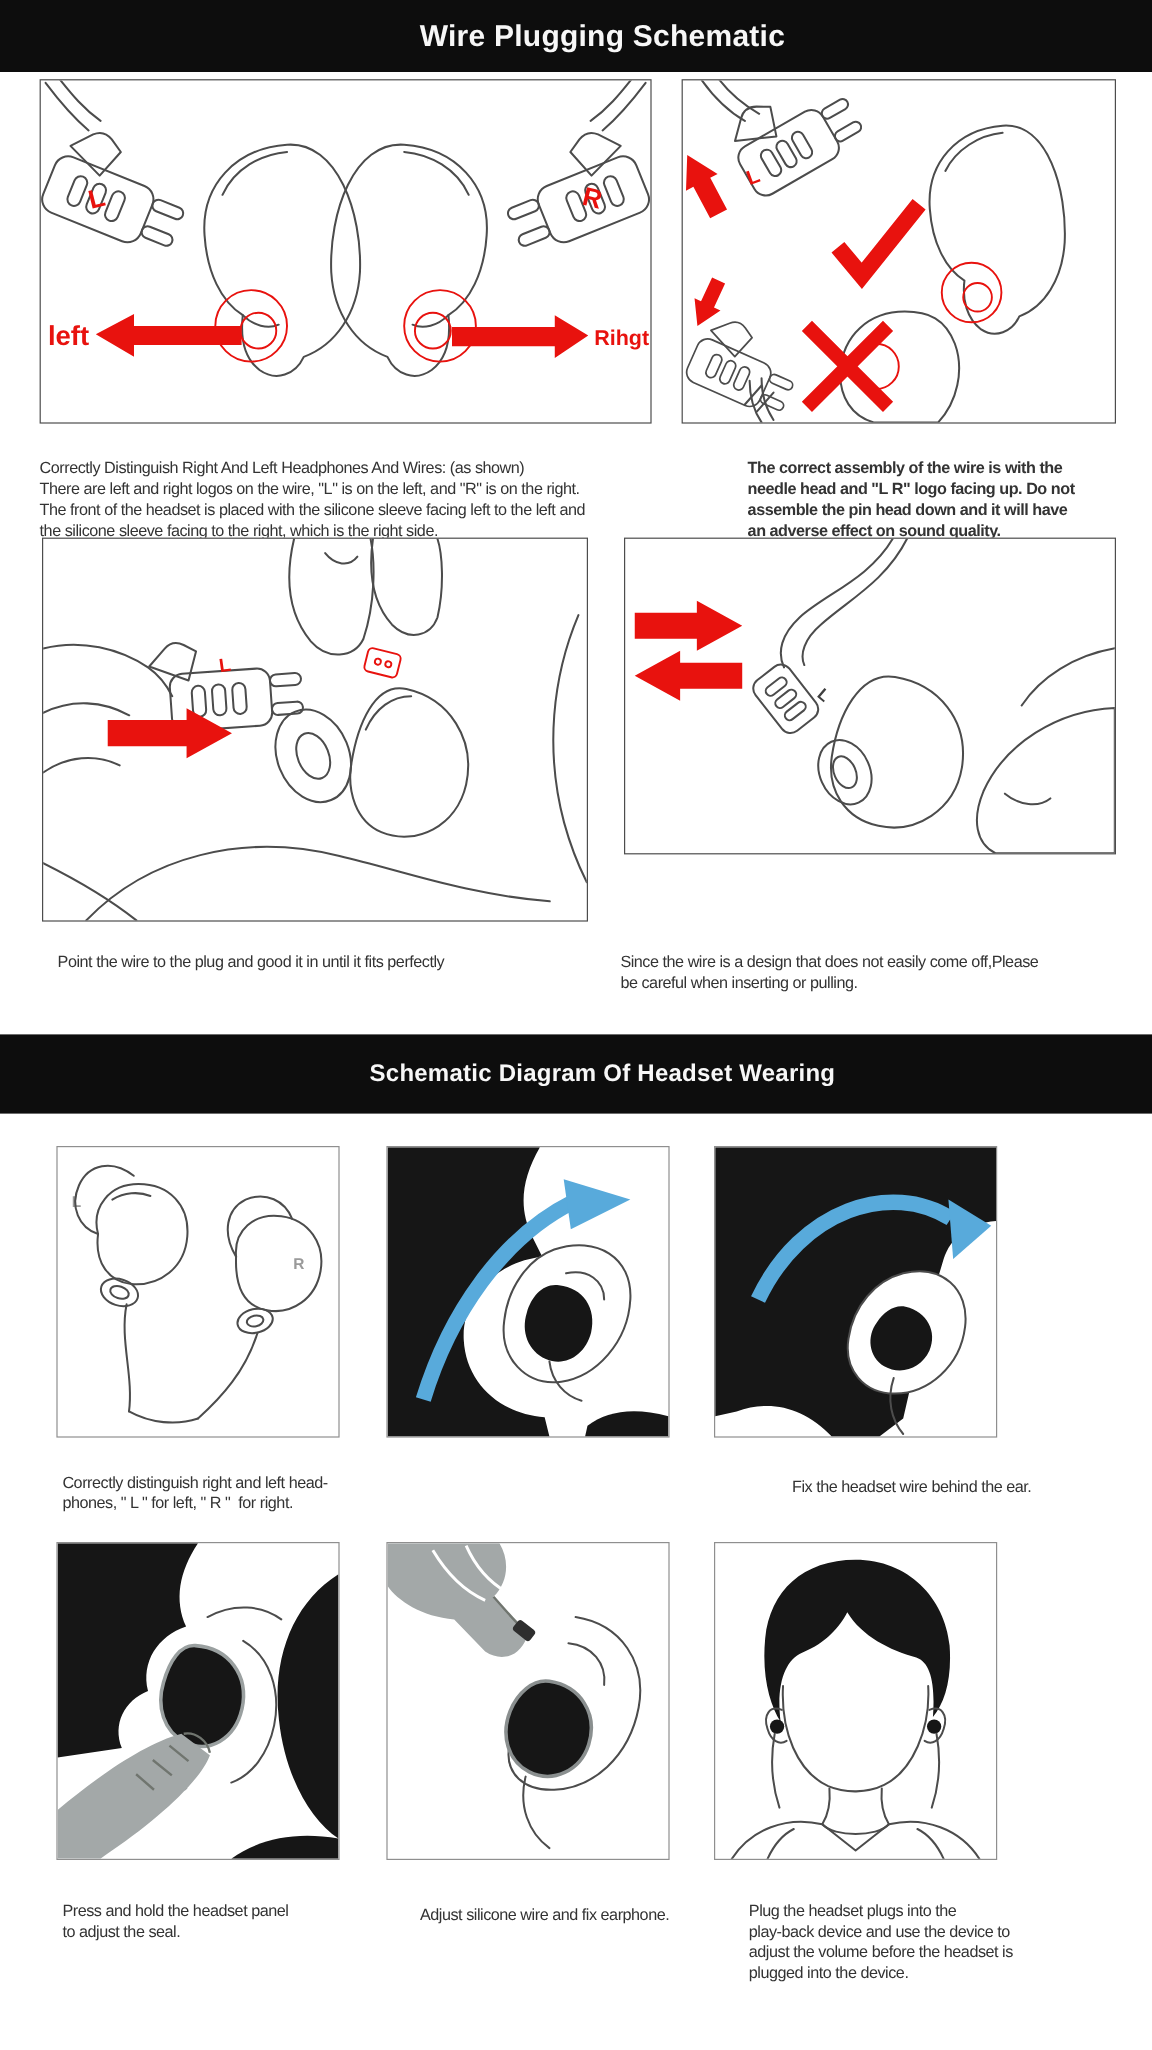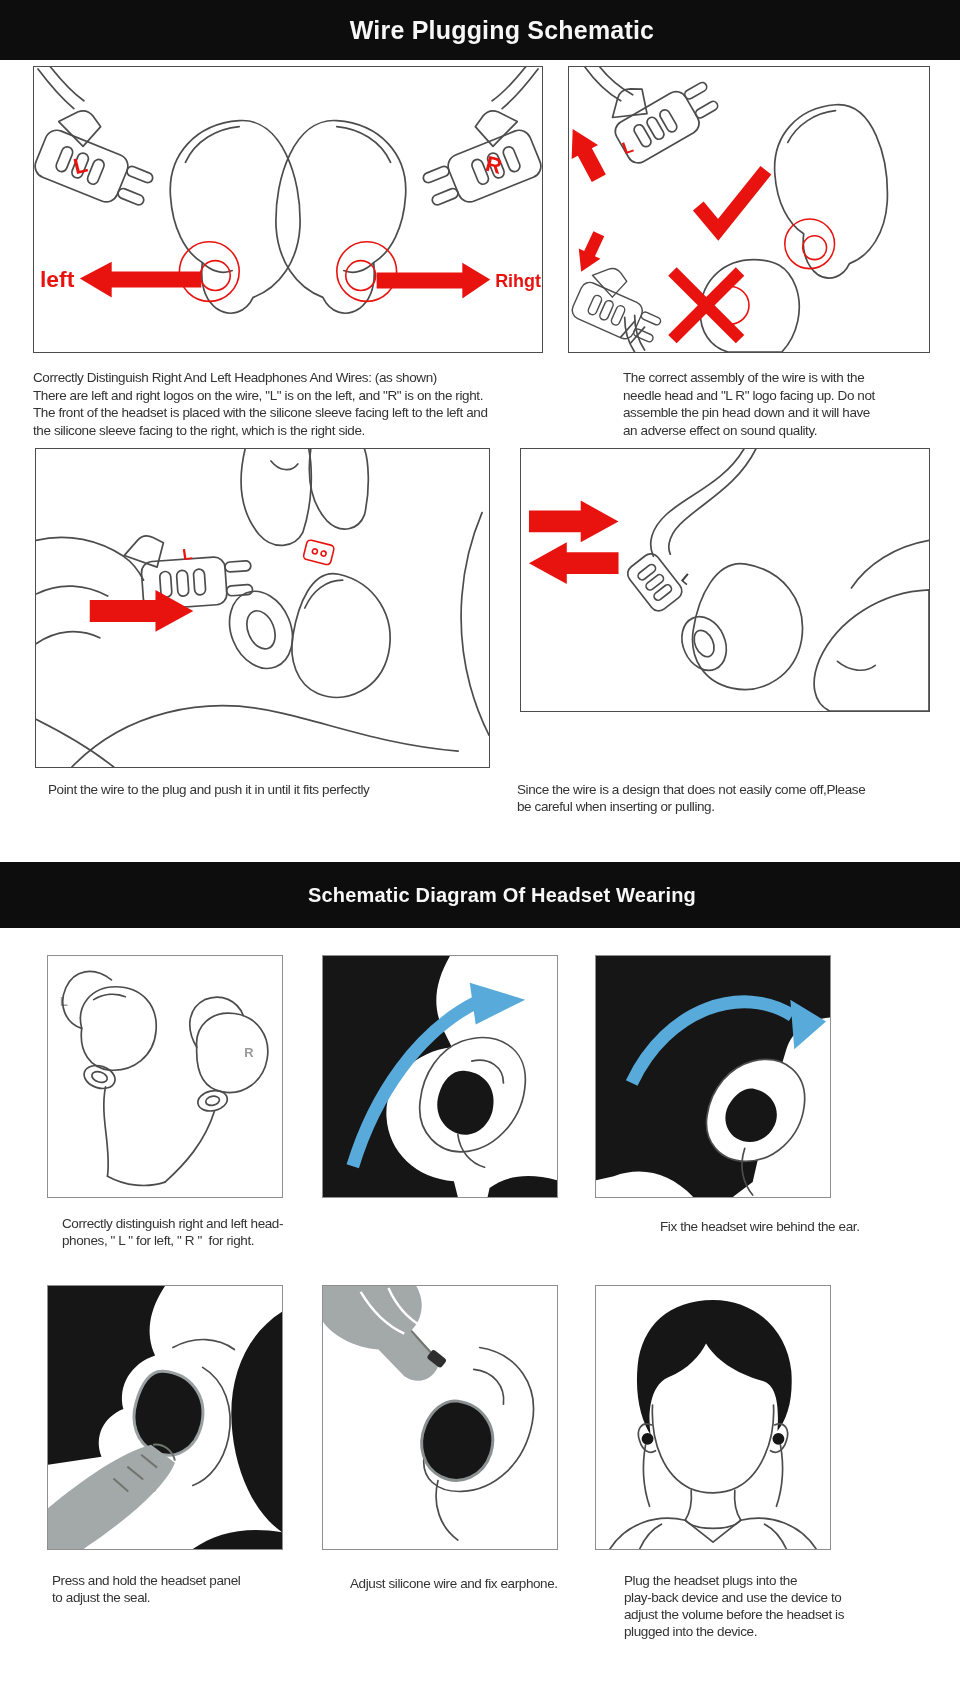--- a/index.html
+++ b/index.html
@@ -7,35 +7,35 @@
   .page { position:relative; width:960px; height:1708px; background:#fff; overflow:hidden;
           font-family:"Liberation Sans", sans-serif; }
   .abs { position:absolute; }
   .header { left:0; width:960px; background:var(--header_bg,#0d0d0d); color:var(--header_fg,#f7f7f7);
             display:flex; align-items:center; justify-content:center; font-weight:bold; letter-spacing:.2px;padding-left:44px; }
   #hdr1 { top:0; height:60px; font-size:25px; }
   #hdr2 { top:862px; height:66px; font-size:20px; }
   .panel { border:1.5px solid var(--panel_border,#4d4d4d); background:#fff; }
   .panel.lite { border:1px solid var(--panel_border_light,#8f8f8f); }
   .panel svg { display:block; width:100%; height:100%; }
-  .cap { color:var(--caption,#333); font-size:13.5px; letter-spacing:-0.4px; line-height:17px; white-space:pre-wrap; }
+  .cap { color:var(--caption,#333); font-size:13.5px; letter-spacing:-0.4px; line-height:17px; white-space:pre-wrap;margin-top:12px; }
   .cap.top { line-height:17.5px; }
   
   #pA { left:33px;  top:66px;   width:510px; height:287px; }
   #pB { left:568px; top:66px;   width:362px; height:287px; }
   #pC { left:35px;  top:448px;  width:455px; height:320px; }
   #pD { left:520px; top:448px;  width:410px; height:264px; }
   #capA { left:33px;  top:369px;  width:575px; }
-  #capB { left:623px; top:369px;  width:320px; }
+  #capB { left:623px; top:369px;  width:320px;font-weight:bold; }
   #capC { left:48px;  top:781px;  width:470px; }
   #capD { left:517px; top:781px;  width:430px; }
   #pE { left:47px;  top:955px;  width:236px; height:243px; }
   #pF { left:322px; top:955px;  width:236px; height:243px; }
   #pG { left:595px; top:955px;  width:236px; height:243px; }
-  #capE { left:62px;  top:1215px; width:285px; }
+  #capE { left:52px;  top:1215px; width:285px; }
   #capF { left:350px; top:1215px; width:285px; }
   #capG { left:660px; top:1218px; width:280px; }
   #pH { left:47px;  top:1285px; width:236px; height:265px; }
   #pI { left:322px; top:1285px; width:236px; height:265px; }
   #pJ { left:595px; top:1285px; width:236px; height:265px; }
   #capH { left:52px;  top:1572px; width:285px; }
   #capI { left:350px; top:1575px; width:295px; }
   #capJ { left:624px; top:1572px; width:285px; }
   
   .ln  { fill:none; stroke:#4c4c4c; stroke-width:1.7; stroke-linecap:round; stroke-linejoin:round; }
@@ -221,21 +221,21 @@
             <ellipse rx="21" ry="28"></ellipse>
             <ellipse rx="9" ry="14"></ellipse>
           </g>
       </g>
       <path class="lnf" d="M410,142 C362,144 318,172 300,212 C290,236 294,256 310,264 L410,264 Z"></path>
       <path class="ln" d="M410,92 C376,98 348,116 332,140"></path>
       <path class="ln" d="M318,214 C330,224 346,226 356,218"></path>
     </svg>
   </div>
 
-  <div id="capC" class="abs cap">Point the wire to the plug and push it in until it fits perfectly</div>
+  <div id="capC" class="abs cap">Point the wire to the plug and good it in until it fits perfectly</div>
   <div id="capD" class="abs cap">Since the wire is a design that does not easily come off,Please
 be careful when inserting or pulling.</div>
 
   <div id="hdr2" class="abs header">
     <span>Schematic Diagram Of Headset Wearing</span>
   </div>
 
   <div id="pE" class="abs panel lite">
     <svg viewBox="0 0 236 243" preserveAspectRatio="none">
       <text class="gtxt" x="12" y="50" font-size="13">L</text>

